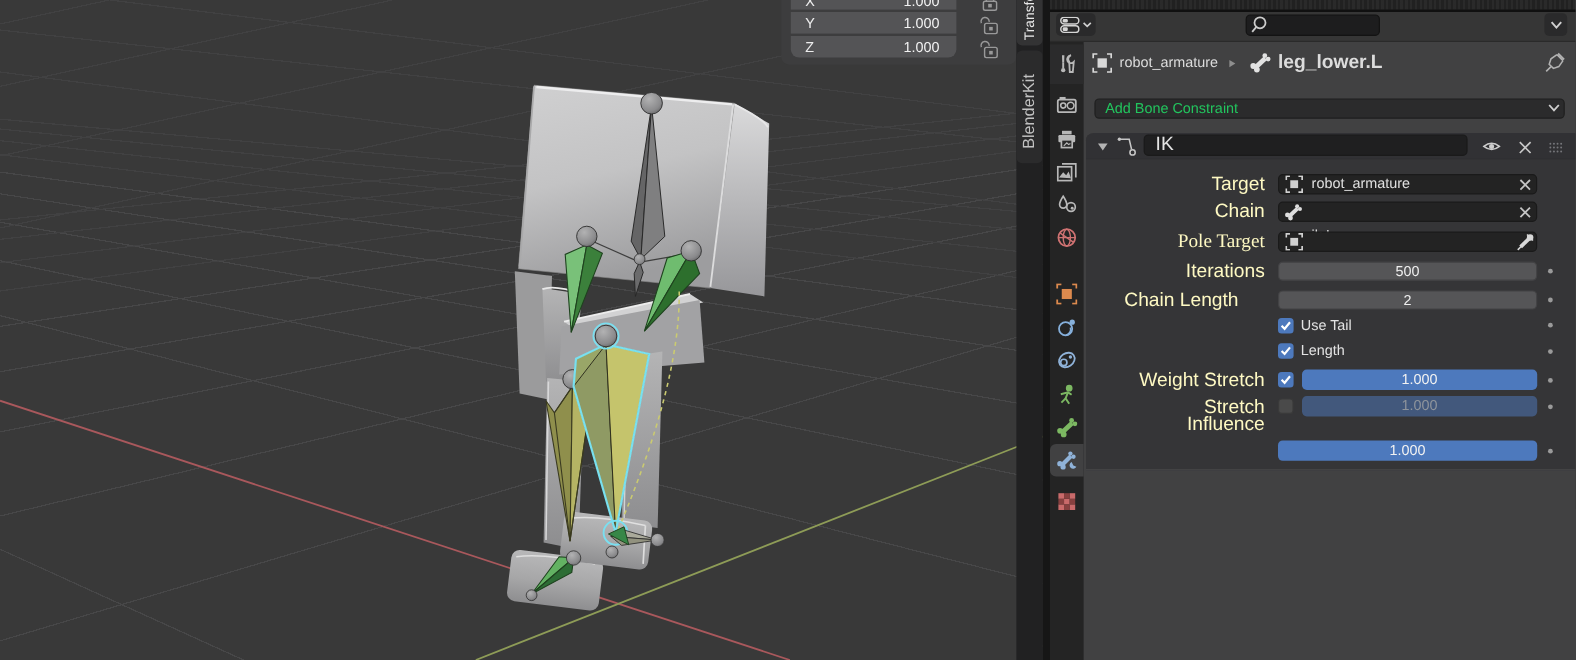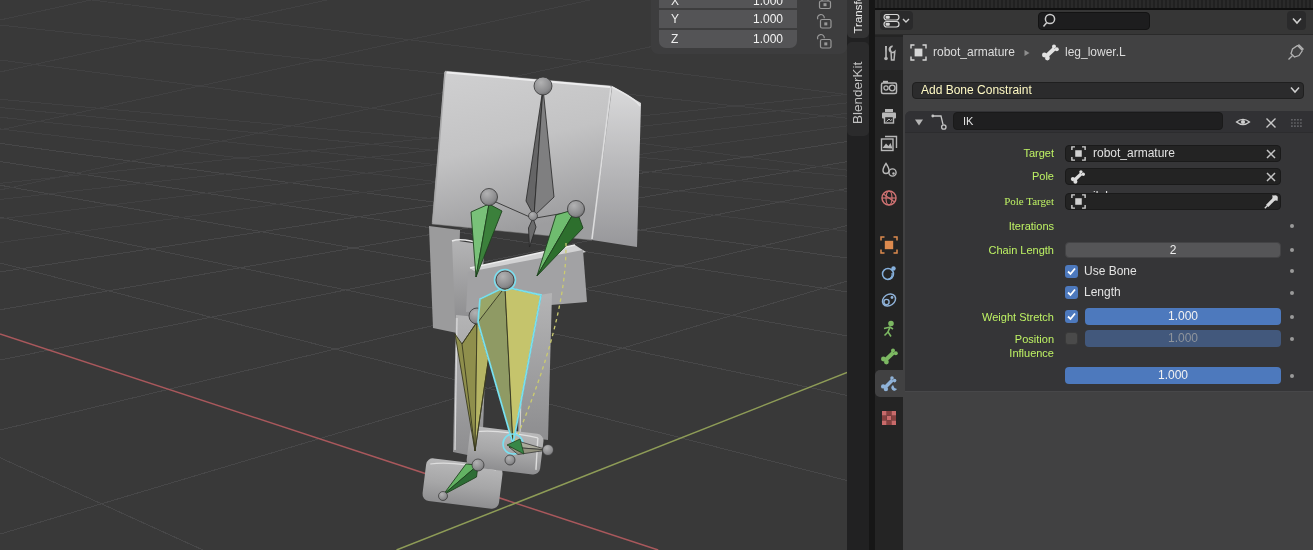--- a/index.html
+++ b/index.html
@@ -9,21 +9,21 @@
   
   #props{position:absolute;left:875px;top:0;width:438px;height:550px;background:#414142;}
   #topsliver{position:absolute;left:0;top:0;width:438px;height:8px;border-bottom:2px solid #101010;
     background-color:#232323;
     background-image:repeating-linear-gradient(90deg,rgba(255,255,255,0.03) 0 2px,rgba(0,0,0,0.06) 2px 4px);}
   #phead{position:absolute;left:0;top:10px;width:438px;height:24px;background:#363636;border-bottom:1px solid #2a2a2a;}
   #tabcol{position:absolute;left:0;top:35px;width:28px;height:515px;background:#242424;}
   .ptab{position:absolute;left:0;width:28px;height:26px;}
   .ptab.sel{background:#414142;border-radius:5px 0 0 5px;}
   
-  .lbl{position:absolute;color:#bef264;font-size:11px;line-height:17px;text-align:right;}
+  .lbl{position:absolute;color:#fef9c3;font-size:16px;line-height:17px;text-align:right;}
   .fld{position:absolute;background:#232323;border:1px solid #1a1a1a;border-radius:4px;box-sizing:border-box;
        color:#e0e0e0;font-size:12px;}
   .slider{position:absolute;background:#555557;border-radius:4px;box-sizing:border-box;color:#eeeeee;
        font-size:12px;text-align:center;border:1px solid #434345;}
   .bslider{position:absolute;background:#4d79bd;border-radius:4px;box-sizing:border-box;color:#f2f2f2;
        font-size:12px;text-align:center;}
   .dslider{position:absolute;background:#42587c;border-radius:4px;box-sizing:border-box;color:#8e949c;
        font-size:12px;text-align:center;}
   .cb{position:absolute;width:13px;height:13px;background:#4d79bd;border-radius:3px;}
   .cb svg{position:absolute;left:1px;top:1px;}
@@ -243,49 +243,49 @@
     </svg>
     <svg class="abs" style="left:166px;top:43px" width="19" height="19" viewBox="0 0 19 19">
       <g fill="#e2e2e2">
         <line x1="5.5" y1="13" x2="13.5" y2="5.5" stroke="#e2e2e2" stroke-width="4"></line>
         <circle cx="3.4" cy="12" r="2.4"></circle>
         <circle cx="6.4" cy="15" r="2.4"></circle>
         <circle cx="13" cy="3.4" r="2"></circle>
         <circle cx="15.8" cy="6.2" r="2"></circle>
       </g>
     </svg>
-    <div class="abs" style="left:190px;top:44px;height:17px;line-height:17px;color:#dcdcdc;font-size:12px;">leg_lower.L</div>
+    <div class="abs" style="left:190px;top:44px;height:17px;line-height:17px;color:#dcdcdc;font-size:16px;font-weight:bold;">leg_lower.L</div>
     <svg class="abs" style="left:412px;top:43px" width="18" height="18" viewBox="0 0 18 18">
       <g stroke="#b2b2b2" stroke-width="1.3" fill="none">
         <path d="M10.5,2.5 L15.5,7.5 M11.5,1.5 L16.5,6.5 M10.5,2.5 L5.5,6 L4,10.5 L7.5,14 L12,12.5 L15.5,7.5"></path>
         <line x1="5.5" y1="12.5" x2="1.5" y2="16.5"></line>
       </g>
     </svg>
 
     <div class="fld" style="left:37px;top:82px;width:392px;height:17px;background:#2b2b2c;border-color:#1f1f1f;"></div>
-    <div class="abs" style="left:46px;top:82px;height:17px;line-height:17px;color:#fef9c3;font-size:12px;">Add Bone Constraint</div>
+    <div class="abs" style="left:46px;top:82px;height:17px;line-height:17px;color:#22c55e;font-size:12px;">Add Bone Constraint</div>
     <svg class="abs" style="left:413px;top:85px" width="14" height="11" viewBox="0 0 14 11">
       <path d="M3,2.5 L7,7 L11,2.5" stroke="#cfcfcf" stroke-width="1.5" fill="none"></path>
     </svg>
 
     <div class="abs" style="left:30px;top:111px;width:408px;height:281px;background:#353537;border-radius:6px 0 0 0;"></div>
     <div class="abs" style="left:30px;top:111px;width:408px;height:22px;background:#313134;border-radius:6px 0 0 0;border-bottom:1px solid #2c2c2e;box-sizing:border-box;"></div>
     <div class="abs" style="left:30px;top:391px;width:408px;height:1px;background:#474749;"></div>
     <svg class="abs" style="left:39px;top:118px" width="10" height="9" viewBox="0 0 10 9">
       <path d="M1,1.5 L9,1.5 L5,7.5 Z" fill="#b4b4b4"></path>
     </svg>
     <svg class="abs" style="left:54px;top:112px" width="20" height="20" viewBox="0 0 20 20">
       <g stroke="#c6c6c6" stroke-width="1.3" fill="none">
         <path d="M3.5,4 L12,4 L14,12.5"></path>
       </g>
       <circle cx="14.8" cy="15" r="2.2" fill="none" stroke="#c6c6c6" stroke-width="1.3"></circle>
       <circle cx="3.8" cy="4" r="1.4" fill="#c6c6c6"></circle>
     </svg>
     <div class="fld" style="left:78px;top:112px;width:270px;height:18px;background:#1f1f20;"></div>
-    <div class="abs" style="left:88px;top:112px;height:18px;line-height:18px;color:#e4e4e4;font-size:11px;">IK</div>
+    <div class="abs" style="left:88px;top:112px;height:18px;line-height:18px;color:#e4e4e4;font-size:16px;">IK</div>
     <svg class="abs" style="left:360px;top:115px" width="16" height="14" viewBox="0 0 16 14">
       <path d="M1.5,7 Q8,1.8 14.5,7 Q8,12.2 1.5,7 Z" fill="none" stroke="#cccccc" stroke-width="1.3"></path>
       <circle cx="8" cy="7" r="2.1" fill="#cccccc"></circle>
     </svg>
     <svg class="abs" style="left:389px;top:116px" width="14" height="14" viewBox="0 0 14 14">
       <path d="M2.5,2.5 L11.5,11.5 M11.5,2.5 L2.5,11.5" stroke="#c8c8c8" stroke-width="1.4"></path>
     </svg>
     <svg class="abs" style="left:415px;top:118px" width="13" height="10" viewBox="0 0 14 11">
       <g fill="#75767a">
         <circle cx="2" cy="2" r="0.9"></circle>
@@ -311,21 +311,21 @@
         <path d="M12.5,1 L16,1 L16,4.5"></path>
         <path d="M16,12.5 L16,16 L12.5,16"></path>
         <path d="M4.5,16 L1,16 L1,12.5"></path>
       </g>
       <rect x="4.8" y="4.8" width="7.4" height="7.4" fill="#d0d0d0"></rect>
     </svg>
 <div class="abs" style="left:218px;top:145px;height:17px;line-height:17px;color:#e0e0e0;font-size:12px;">robot_armature</div>
 <svg class="abs" style="left:390px;top:148px" width="12" height="12" viewBox="0 0 12 12">
       <path d="M2,2 L10,10 M10,2 L2,10" stroke="#c4c4c4" stroke-width="1.5"></path>
     </svg>
-<div class="lbl" style="left:40px;top:168px;width:139px;">Pole</div>
+<div class="lbl" style="left:40px;top:168px;width:139px;">Chain</div>
 <div class="fld" style="left:190px;top:168px;width:216px;height:17px;"></div>
 <svg class="abs" style="left:195px;top:169px" width="16" height="16" viewBox="0 0 19 19">
       <g fill="#dedede">
         <line x1="5.5" y1="13" x2="13.5" y2="5.5" stroke="#dedede" stroke-width="4"></line>
         <circle cx="3.4" cy="12" r="2.4"></circle>
         <circle cx="6.4" cy="15" r="2.4"></circle>
         <circle cx="13" cy="3.4" r="2"></circle>
         <circle cx="15.8" cy="6.2" r="2"></circle>
       </g>
     </svg>
@@ -344,47 +344,48 @@
       </g>
       <rect x="4.8" y="4.8" width="7.4" height="7.4" fill="#d0d0d0"></rect>
     </svg>
 <svg class="abs" style="left:388px;top:194px" width="16" height="15" viewBox="0 0 16 15">
       <circle cx="12.1" cy="3.9" r="2.7" fill="#d8d8d8"></circle>
       <line x1="4.2" y1="11.8" x2="11.2" y2="4.8" stroke="#d8d8d8" stroke-width="3.2"></line>
       <line x1="1.8" y1="14.2" x2="5" y2="11" stroke="#d8d8d8" stroke-width="1.3"></line>
       <line x1="9.5" y1="1.5" x2="14.5" y2="6.5" stroke="#d8d8d8" stroke-width="1.2"></line>
     </svg>
 <div class="lbl" style="left:40px;top:218px;width:139px;">Iterations</div>
+<div class="slider" style="left:190px;top:218px;width:216px;height:16px;line-height:15px;">500</div>
 <div class="dot" style="left:415px;top:224.0px;"></div>
-<div class="lbl" style="left:40px;top:242px;width:139px;">Chain Length</div>
+<div class="lbl" style="left:40px;top:242px;width:139px;text-align:center;">Chain Length</div>
 <div class="slider" style="left:190px;top:242px;width:216px;height:16px;line-height:15px;">2</div>
 <div class="dot" style="left:415px;top:248.0px;"></div>
 <div class="cb" style="left:190px;top:265px;">
       <svg width="11" height="11" viewBox="0 0 11 11">
         <path d="M2,5.5 L4.5,8 L9,2.5" stroke="#ffffff" stroke-width="1.8" fill="none"></path>
       </svg>
     </div>
-<div class="cblabel" style="left:209px;top:265px;height:13px;line-height:13px;">Use Bone</div>
+<div class="cblabel" style="left:209px;top:265px;height:13px;line-height:13px;">Use Tail</div>
 <div class="dot" style="left:415px;top:269.0px;"></div>
 <div class="cb" style="left:190px;top:286px;">
       <svg width="11" height="11" viewBox="0 0 11 11">
         <path d="M2,5.5 L4.5,8 L9,2.5" stroke="#ffffff" stroke-width="1.8" fill="none"></path>
       </svg>
     </div>
 <div class="cblabel" style="left:209px;top:286px;height:13px;line-height:13px;">Length</div>
 <div class="dot" style="left:415px;top:291.0px;"></div>
 <div class="lbl" style="left:40px;top:309px;width:139px;">Weight Stretch</div>
 <div class="cb" style="left:190px;top:310px;">
       <svg width="11" height="11" viewBox="0 0 11 11">
         <path d="M2,5.5 L4.5,8 L9,2.5" stroke="#ffffff" stroke-width="1.8" fill="none"></path>
       </svg>
     </div>
 <div class="bslider" style="left:210px;top:308px;width:196px;height:17px;line-height:17px;">1.000</div>
 <div class="dot" style="left:415px;top:314.5px;"></div>
-<div class="lbl" style="left:40px;top:331px;width:139px;">Position</div>
+<div class="lbl" style="left:40px;top:331px;width:139px;">Stretch</div>
 <div class="cbd" style="left:190px;top:332px;"></div>
 <div class="dslider" style="left:210px;top:330px;width:196px;height:17px;line-height:17px;">1.000</div>
 <div class="dot" style="left:415px;top:336.5px;"></div>
 <div class="lbl" style="left:40px;top:345px;width:139px;">Influence</div>
 <div class="bslider" style="left:190px;top:367px;width:216px;height:17px;line-height:17px;">1.000</div>
 <div class="dot" style="left:415px;top:373.5px;"></div>
 <div class="ptab sel" style="top:370px;height:27px;"></div>
 <svg class="abs" style="left:5px;top:44px" width="18" height="18" viewBox="0 0 18 18">
   <path d="M5,2 L7,2 L6.8,8 L5.2,8 Z" fill="#b8b8b8"></path>
       <rect x="5.2" y="8" width="1.6" height="5" fill="#b8b8b8"></rect>

